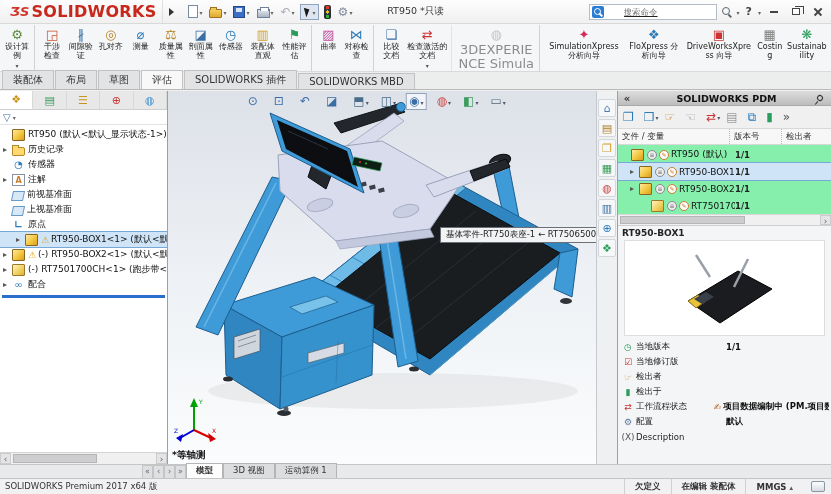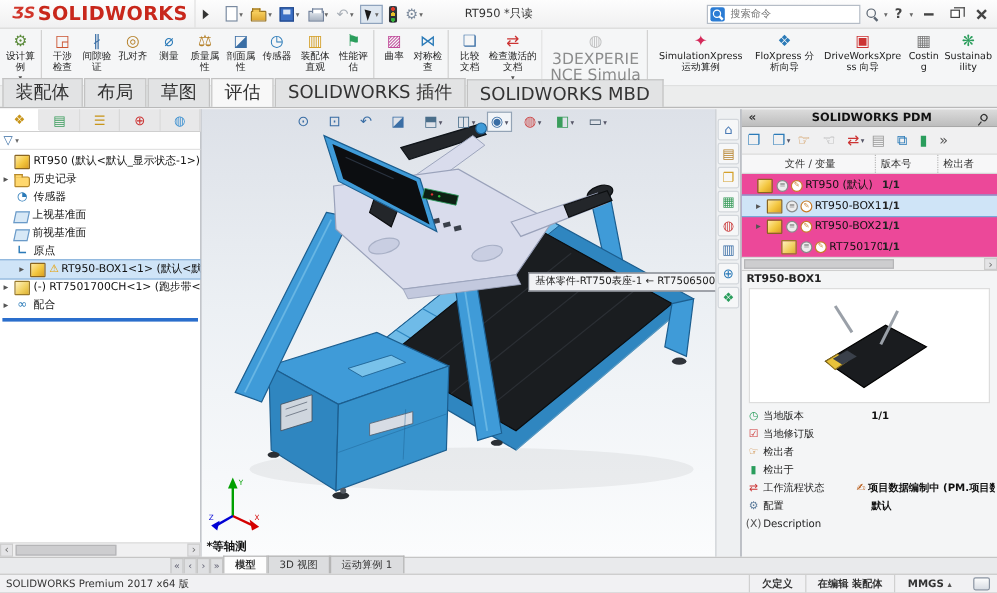--- a/index.html
+++ b/index.html
@@ -30,21 +30,21 @@
   .qi-select{width:0;height:0;border-left:5px solid #1a1a1a;border-top:3px solid transparent;border-bottom:7px solid transparent;transform:rotate(-15deg);margin:1px 2px;}
   .qi-traffic{width:7px;height:14px;border-radius:2px;background:
       radial-gradient(circle at 50% 18%,#e03a2a 0 1.6px,transparent 1.8px),
       radial-gradient(circle at 50% 50%,#e8c22a 0 1.6px,transparent 1.8px),
       radial-gradient(circle at 50% 82%,#35b03a 0 1.6px,transparent 1.8px),
       linear-gradient(#3a3f46,#22262b);}
   .qi-options{color:#7d8b9d;font-size:12px;line-height:12px;}
   .qi-options::before{content:"⚙";}
   .wintitle{position:absolute;left:0;right:0;text-align:center;font-size:9.5px;color:#333;pointer-events:none;}
   .tright{margin-left:auto;display:flex;align-items:center;gap:4px;z-index:2;}
-  .searchbox{display:flex;align-items:center;gap:3px;background:#fff;border:1px solid #b5bcc6;width:128px;height:16px;padding:0 2px;}
+  .searchbox{display:flex;align-items:center;gap:18px;background:#fff;border:1px solid #b5bcc6;width:128px;height:16px;padding:0 2px;text-decoration:underline;}
   .search-s{width:12px;height:12px;background:#2b7cd4;border-radius:2px;position:relative;flex:0 0 auto;}
   .search-s::before{content:"";position:absolute;top:2px;left:2px;width:5px;height:5px;border:1.5px solid #fff;border-radius:50%;}
   .search-s::after{content:"";position:absolute;bottom:2px;right:1px;width:4px;height:1.5px;background:#fff;transform:rotate(45deg);}
   .searchinput{border:none;outline:none;width:100%;font-size:8.5px;color:#555;background:transparent;}
   .mag{width:12px;height:12px;position:relative;}
   .mag::before{content:"";position:absolute;top:1px;left:1px;width:6px;height:6px;border:1.5px solid #5a6470;border-radius:50%;}
   .mag::after{content:"";position:absolute;bottom:1px;right:1px;width:4px;height:1.5px;background:#5a6470;transform:rotate(45deg);}
   .help{font-weight:bold;color:#444;font-size:11px;padding:0 2px;}
   .wbtn{width:18px;height:16px;display:grid;place-items:center;}
   .wmin{width:8px;height:2px;background:#444;}
@@ -60,21 +60,21 @@
   .rbtn.wide{max-width:86px;}
   .rbtn.group-start{border-left:1px solid #d2d2d2;margin-left:2px;padding-left:5px;}
   .rbtn.disabled{filter:grayscale(1);opacity:.5;}
   .rglyph{font-size:13px;height:16px;line-height:16px;}
   .rlabel{font-size:8px;word-break:break-all;}
   .rbtn.rbtn-small .rlabel{font-size:13px;}
   .rcaret::before{content:"▾";font-size:6px;color:#555;}
 
   
   .tabrow{height:18px;display:flex;align-items:flex-end;background:#eceded;border-bottom:1px solid #b9b9b9;padding-left:2px;gap:1px;}
-  .rtab{padding:2px 10px 2px;background:#e2e3e4;border:1px solid #c2c2c2;border-bottom:none;font-size:15px;color:#333;}
+  .rtab{padding:2px 10px 2px;background:#e2e3e4;border:1px solid #c2c2c2;border-bottom:none;font-size:10px;color:#333;}
   .rtab.active{background:#f8f8f8;font-weight:normal;}
 
   
   .main{position:absolute;top:91px;left:0;right:0;height:373px;display:flex;}
 
   
   .fpanel{width:168px;background:#fff;border-right:1px solid #9aa0a8;display:flex;flex-direction:column;}
   .mtabs{height:19px;display:flex;background:#f0f0f1;border-bottom:1px solid #cfcfcf;align-items:stretch;}
   .mtab{flex:1;display:grid;place-items:center;border-right:1px solid #d8d8d8;background:#e8e8e9;}
   .mtab.active{background:#fff;border-bottom:1px solid #fff;}
@@ -132,22 +132,22 @@
   .pdmhead{height:15px;background:linear-gradient(#dcdcdc,#bdbdbd);display:flex;align-items:center;border-bottom:1px solid #a8a8a8;}
   .collapse{width:18px;text-align:center;color:#333;font-size:10px;font-weight:bold;}
   .pdmtitle{flex:1;text-align:center;font-weight:bold;font-size:9.5px;color:#111;}
   .pin{width:6px;height:6px;border:1.5px solid #333;border-radius:50%;position:relative;transform:rotate(40deg);margin-right:8px;}
   .pin::after{content:"";position:absolute;top:6px;left:1.5px;width:1.5px;height:4px;background:#333;}
   .pdmtools{height:23px;display:flex;align-items:center;gap:6px;padding:0 5px;background:#f0f0f1;border-bottom:1px solid #d8d8d8;}
   .ptool{display:flex;align-items:center;gap:1px;}
   .ptg{font-size:12px;line-height:13px;}
   .pcols{height:16px;display:flex;align-items:center;background:#f7f7f8;border-bottom:1px solid #d8d8d8;font-size:8.5px;color:#333;}
   .pc{padding:0 4px;border-left:1px dotted #b8b8b8;height:100%;display:flex;align-items:center;}
-  .pc1{flex:1;border-left:none;margin-left:32px;} .pc2{width:52px;} .pc3{width:50px;}
-  .plist{background:#ec4899;border-bottom:1px solid #d8d8d8;padding-top:1px;}
+  .pc1{flex:1;border-left:none;} .pc2{width:52px;} .pc3{width:50px;}
+  .plist{background:#86efac;border-bottom:1px solid #d8d8d8;padding-top:1px;}
   .prow{height:17px;display:flex;align-items:center;white-space:nowrap;overflow:hidden;}
   .prow.sel{background:#cfe4f7;outline:1px solid #78a8d8;}
   .pstat{width:10px;height:10px;border-radius:50%;border:1px solid #8a8a8a;background:#ededed;margin-right:2px;flex:0 0 auto;display:grid;place-items:center;font-size:6px;color:#666;}
   .pstat-g::before{content:"≡";}
   .pstat-o{border-color:#c87d2a;color:#c87d2a;background:#fff;}
   .pstat-o::before{content:"✎";}
   .plabel{flex:1;font-size:9px;color:#111;overflow:hidden;}
   .pver{width:52px;font-weight:bold;font-size:8.5px;}
   .pauth{width:44px;}
   .pdmscroll{height:11px;background:#f0f0f1;display:flex;border-bottom:1px solid #cfcfcf;}
@@ -313,21 +313,21 @@
         <span class="rlabel">检查激活的文档</span>
         <span class="rcaret"></span>
       </div>
       <div class="rbtn disabled group-start rbtn-small wide">
         <span class="rglyph" style="color: rgb(138, 138, 138);">◍</span>
         <span class="rlabel">3DEXPERIENCE Simulation Engineer</span>
 
       </div>
       <div class="rbtn group-start wide">
         <span class="rglyph" style="color: rgb(212, 42, 90);">✦</span>
-        <span class="rlabel">SimulationXpress 运动算例</span>
+        <span class="rlabel">SimulationXpress 分析向导</span>
 
       </div>
       <div class="rbtn wide">
         <span class="rglyph" style="color: rgb(42, 122, 184);">❖</span>
         <span class="rlabel">FloXpress 分析向导</span>
 
       </div>
       <div class="rbtn wide">
         <span class="rglyph" style="color: rgb(204, 51, 51);">▣</span>
         <span class="rlabel">DriveWorksXpress 向导</span>
@@ -395,42 +395,54 @@
 
               <span class="tlabel">历史记录</span>
             </div>
             <div class="trow" style="padding-left: 3px;">
               <span class="tarrow"></span>
               <span class="ti ti-sensor"></span>
 
               <span class="tlabel">传感器</span>
             </div>
             <div class="trow" style="padding-left: 3px;">
-              <span class="tarrow"></span>
-              <span class="ti ti-plane"></span>
-
-              <span class="tlabel">上视基准面</span>
+              <span class="tarrow show"></span>
+              <span class="ti ti-note"></span>
+
+              <span class="tlabel">注解</span>
             </div>
             <div class="trow" style="padding-left: 3px;">
               <span class="tarrow"></span>
               <span class="ti ti-plane"></span>
 
               <span class="tlabel">前视基准面</span>
+            </div>
+            <div class="trow" style="padding-left: 3px;">
+              <span class="tarrow"></span>
+              <span class="ti ti-plane"></span>
+
+              <span class="tlabel">上视基准面</span>
             </div>
             <div class="trow" style="padding-left: 3px;">
               <span class="tarrow"></span>
               <span class="ti ti-origin"></span>
 
               <span class="tlabel">原点</span>
             </div>
             <div class="trow sel" style="padding-left: 16px;">
               <span class="tarrow show"></span>
               <span class="ti ti-asm"></span>
               <span class="warnb"></span>
               <span class="tlabel">RT950-BOX1&lt;1&gt; (默认&lt;默认_</span>
+            </div>
+            <div class="trow" style="padding-left: 3px;">
+              <span class="tarrow show"></span>
+              <span class="ti ti-asm"></span>
+              <span class="warnb"></span>
+              <span class="tlabel">(-) RT950-BOX2&lt;1&gt; (默认&lt;默</span>
             </div>
             <div class="trow" style="padding-left: 3px;">
               <span class="tarrow show"></span>
               <span class="ti ti-part"></span>
 
               <span class="tlabel">(-) RT7501700CH&lt;1&gt; (跑步带&lt;&lt;跑</span>
             </div>
             <div class="trow" style="padding-left: 3px;">
               <span class="tarrow show"></span>
               <span class="ti ti-mates"></span>

